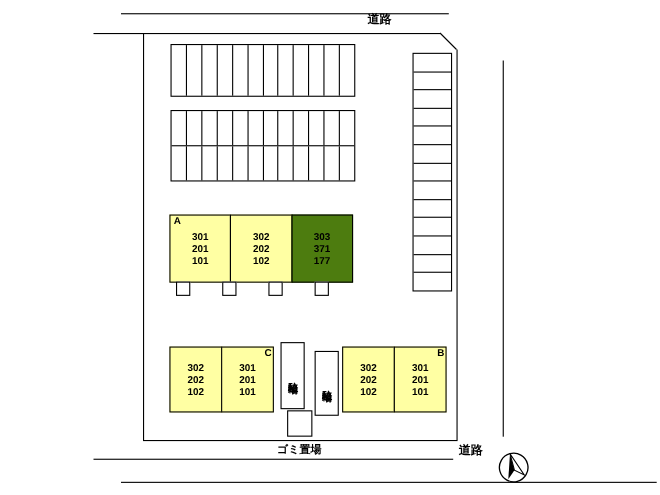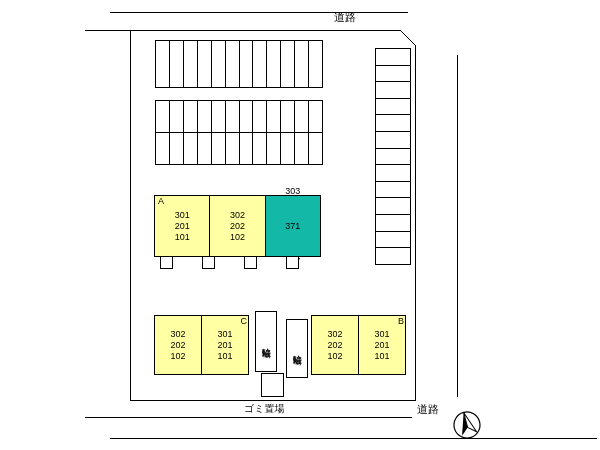--- a/index.html
+++ b/index.html
@@ -1,18 +1,18 @@
 <!DOCTYPE html>
 <html><head>
 <meta charset="utf-8">
 <style>
   * { margin:0; padding:0; box-sizing:border-box; }
   html,body { background:#fff; }
   body { font-family:"Liberation Sans","DejaVu Sans",sans-serif; color:#000; }
-  .canvas { position:relative; width:600px; height:440px; background:#fff; overflow:hidden; }
+  .canvas { position:relative; width:600px; height:440px; background:#fff; overflow:hidden;font-weight:bold; }
 
   .hline { position:absolute; height:1px; background:#000; }
   .vline { position:absolute; width:1px; background:#000; }
   .label { position:absolute; font-size:11px; color:#000; white-space:nowrap; }
 
   svg.overlay { position:absolute; left:0; top:0; pointer-events:none; }
 
   
   .hstalls { position:absolute; border:1px solid #000; display:flex; background:#fff; }
   .hstalls .stall { flex:1; border-right:1px solid #000; }
@@ -36,21 +36,21 @@
   .unit:first-child { margin-left:0; }
   .letter { position:absolute; font-size:9px; z-index:2; }
 
   .tab { position:absolute; width:13px; height:13px; border:1px solid #000; background:#fff; }
 
   .bike { position:absolute; border:1px solid #000; background:#fff;
           display:flex; align-items:center; justify-content:center; }
   .bike span { writing-mode:vertical-rl; font-size:9px; letter-spacing:1px; }
 
   .garbage-box { position:absolute; border:1px solid #000; background:#fff; }
-  .garbage-label { position:absolute; font-size:10px; }
+  .garbage-label { position:absolute; font-size:10px; text-align:center; }
 </style>
 </head>
 <body>
 
 <div class="canvas">
 
   <div class="hline" style="top:12px;left:110px;width:298px"></div>
   <div class="hline" style="top:30px;left:85px;width:315px"></div>
   <div class="vline" style="left:130px;top:30px;height:370px"></div>
   <div class="vline" style="left:415px;top:45px;height:355px"></div>
@@ -138,21 +138,21 @@
     <div class="unit" style="background: rgb(255, 255, 163);">
       <span>301</span>
       <span>201</span>
       <span>101</span>
     </div>
     <div class="unit" style="background: rgb(255, 255, 163);">
       <span>302</span>
       <span>202</span>
       <span>102</span>
     </div>
-    <div class="unit" style="background: #14b8a6; gap: 24px;">
+    <div class="unit" style="background: #4d7c0f;">
       <span>303</span>
       <span>371</span>
       <span>177</span>
     </div>
   </div>
 
   <div class="tab" style="left:160px;top:256px"></div>
   <div class="tab" style="left:202px;top:256px"></div>
   <div class="tab" style="left:244px;top:256px"></div>
   <div class="tab" style="left:286px;top:256px"></div>

